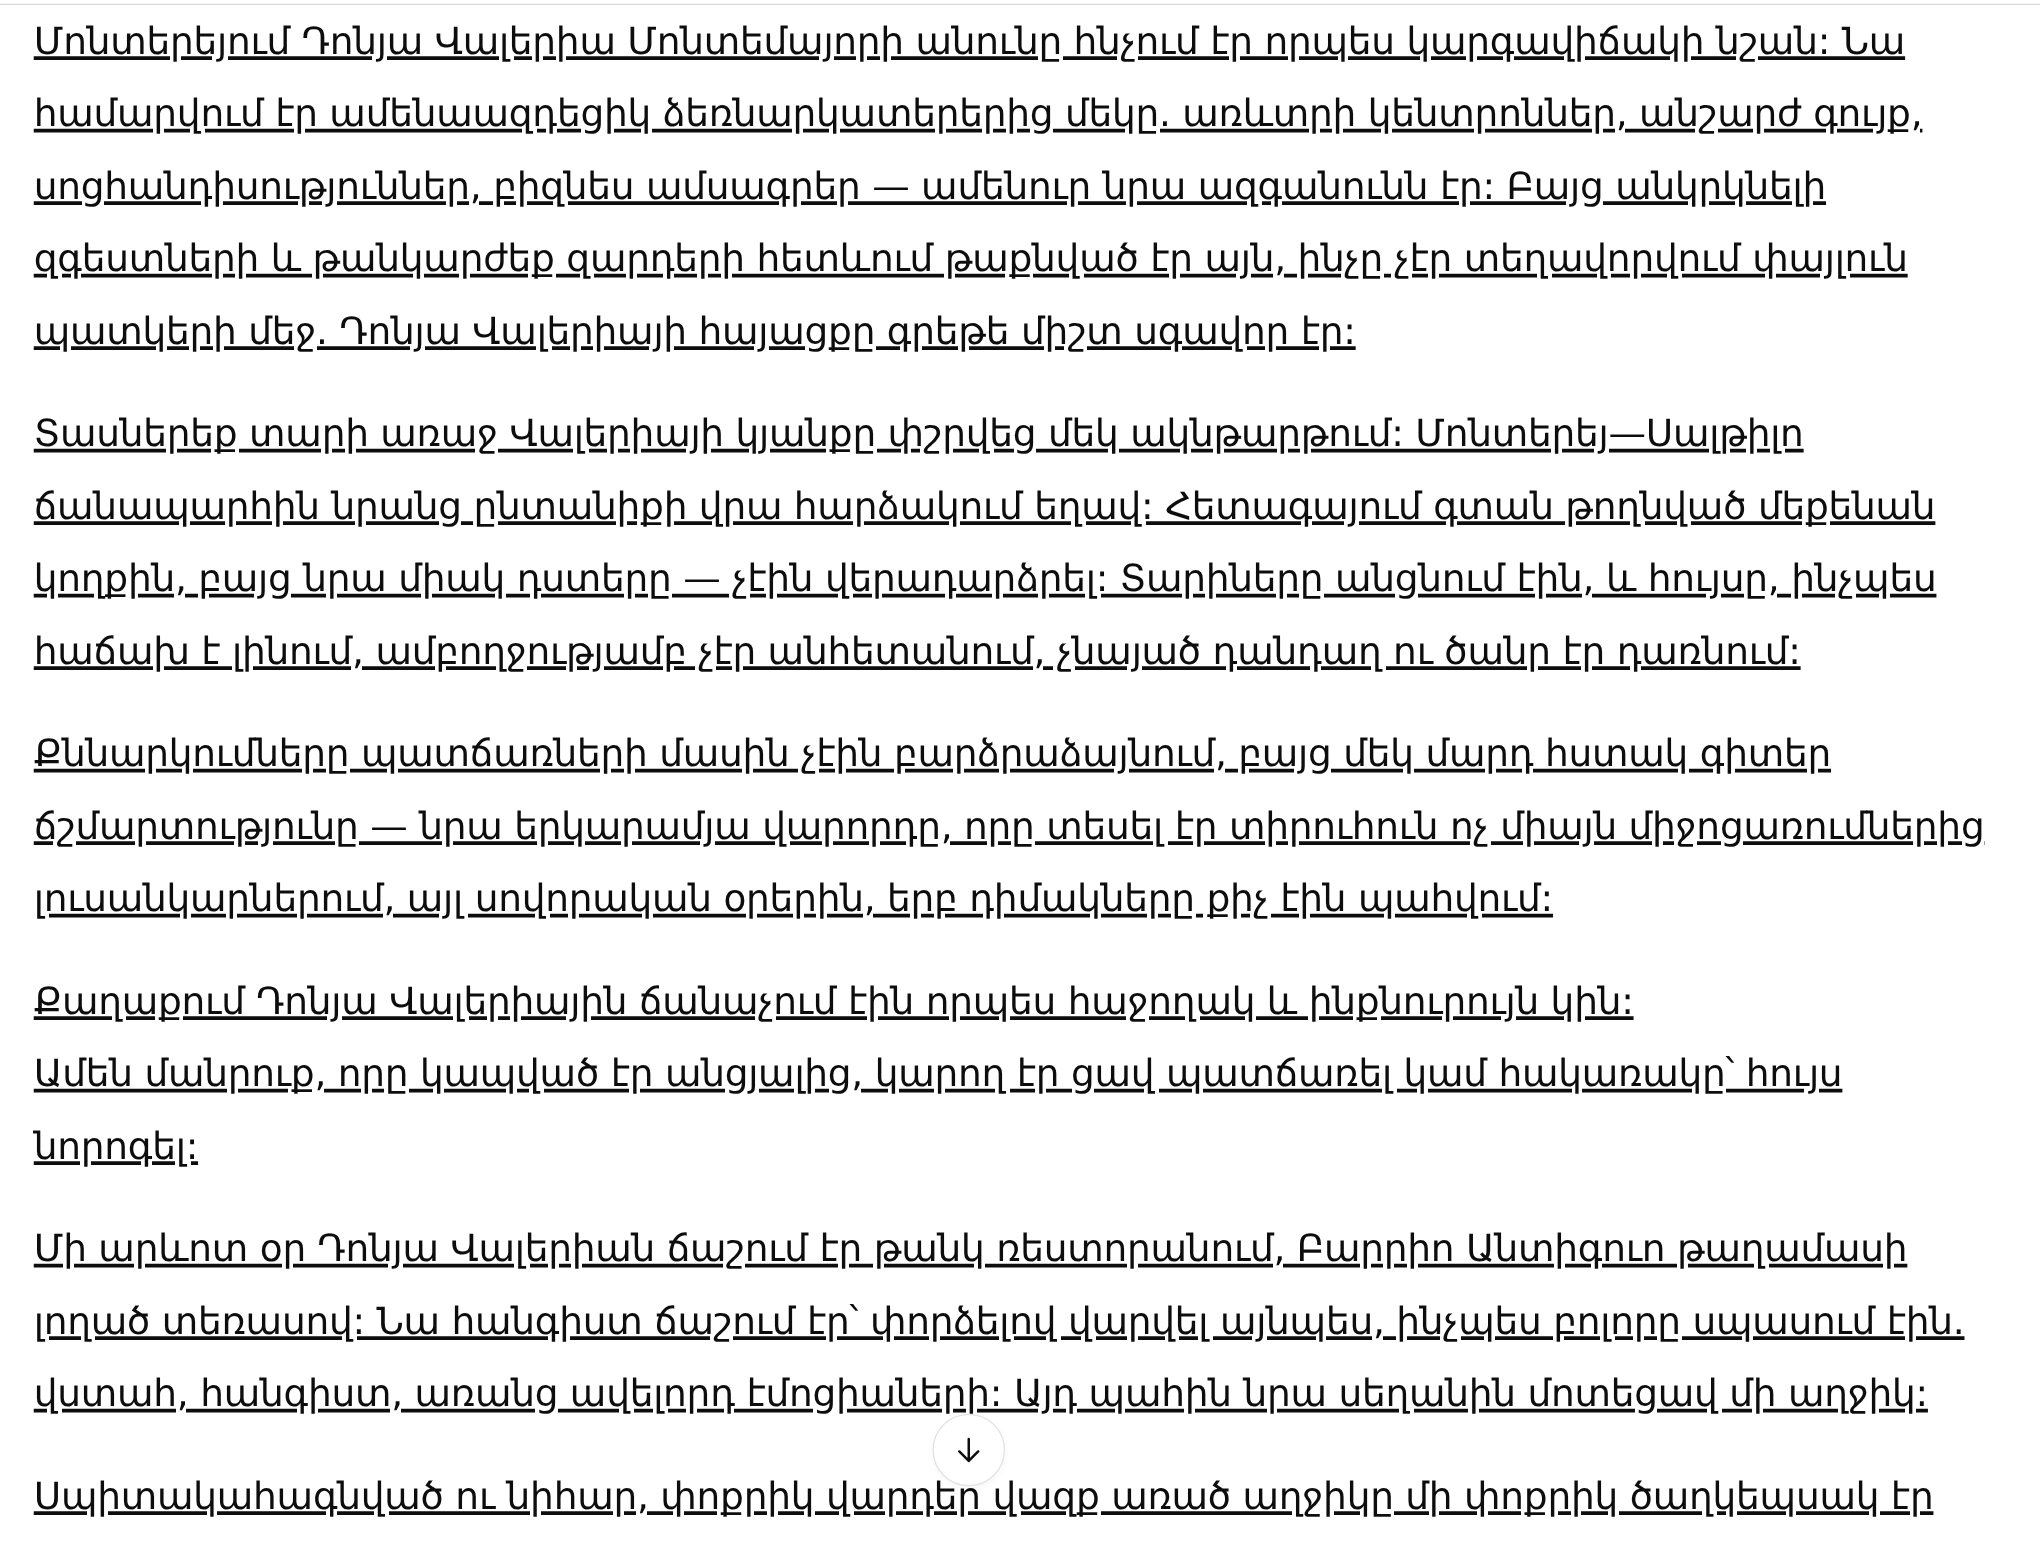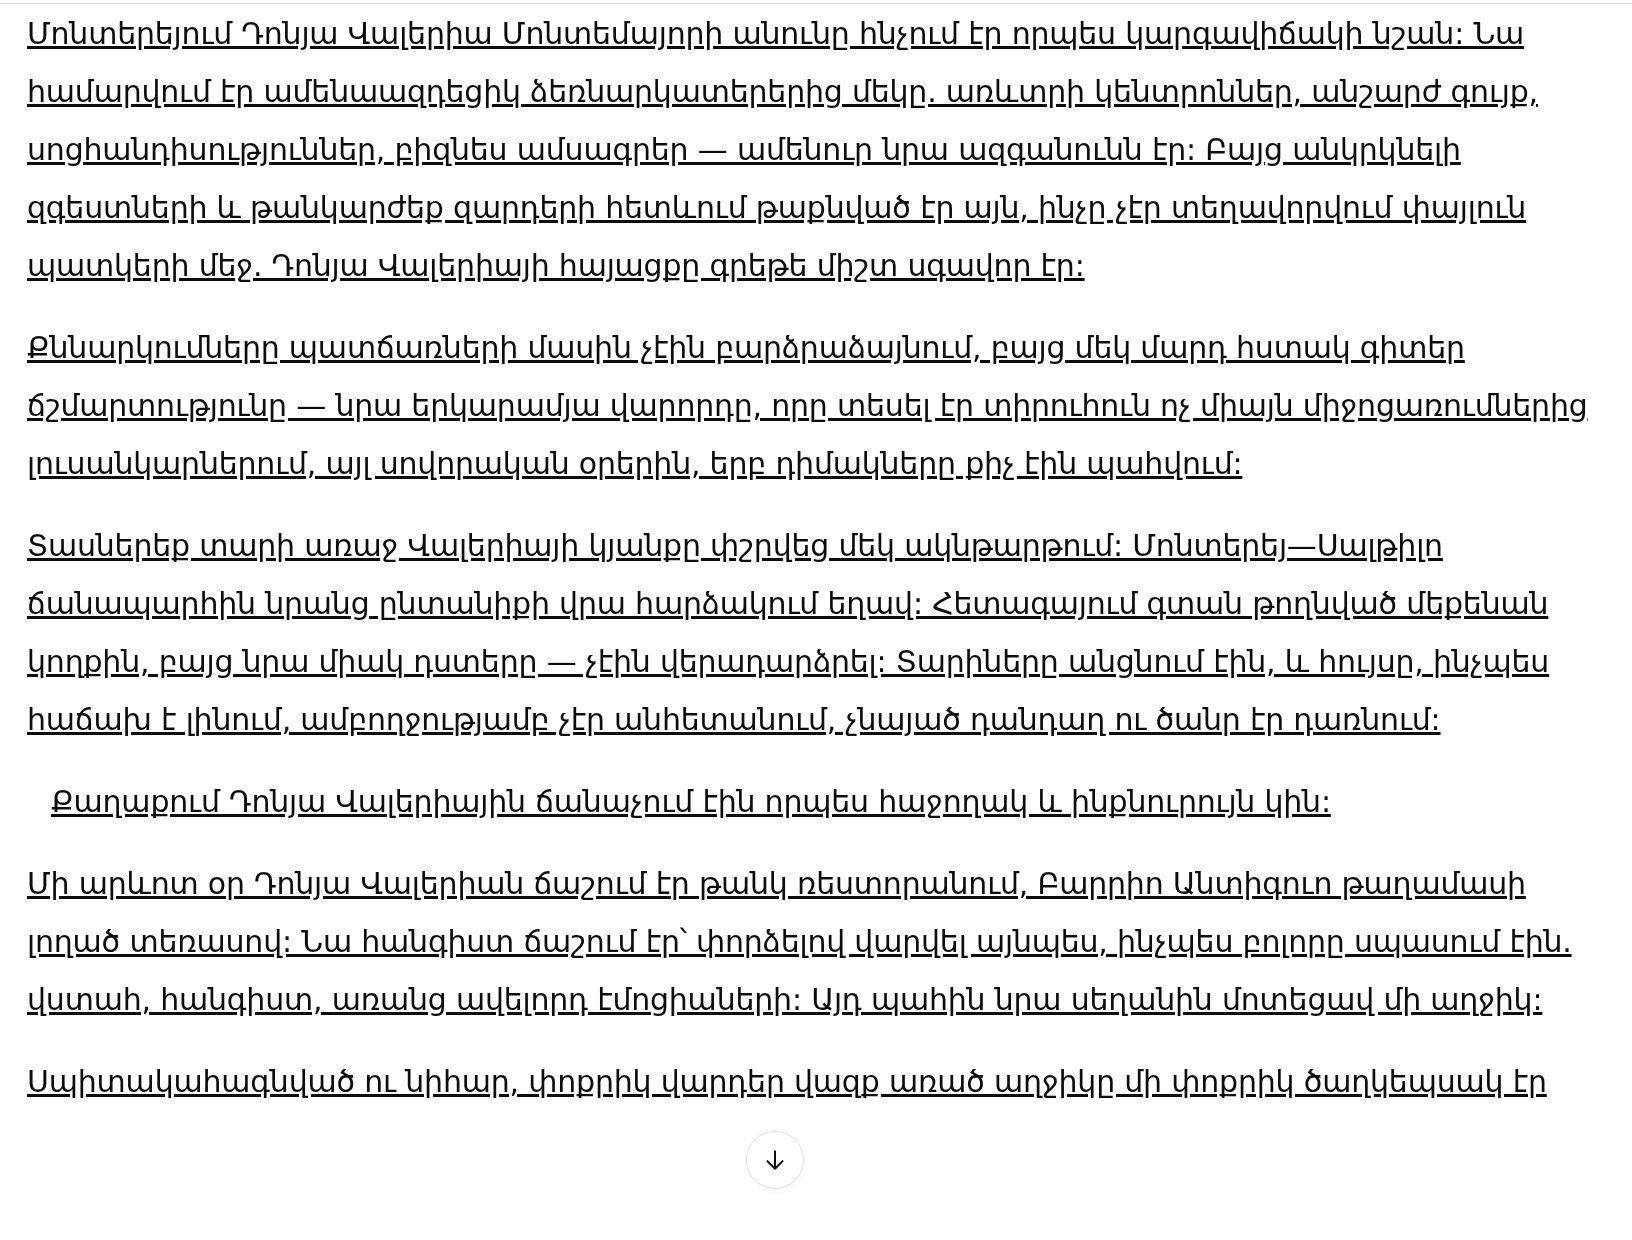--- a/index.html
+++ b/index.html
@@ -32,21 +32,20 @@
     line-height: 58px;
     letter-spacing: -0.2px;
     text-align: left;
   }
   .article p {
     margin: 0 0 24px 0;
     text-decoration: underline;
   }
   .article .line {
     display: block;
-    margin-left: 24px;
   }
   .scroll-btn {
     position: absolute;
     left: 746px;
     top: 1131px;
     width: 58px;
     height: 58px;
     box-sizing: border-box;
     border-radius: 50%;
     background: #ffffff;
@@ -67,24 +66,25 @@
     justify-content: center;
   }
 </style>
 </head>
 <body>
 
 <div class="top-divider"></div>
 
 <div class="article">
   <p>Մոնտերեյում Դոնյա Վալերիա Մոնտեմայորի անունը հնչում էր որպես կարգավիճակի նշան: Նա համարվում էր ամենաազդեցիկ ձեռնարկատերերից մեկը. առևտրի կենտրոններ, անշարժ գույք, սոցհանդիսություններ, բիզնես ամսագրեր — ամենուր նրա ազգանունն էր: Բայց անկրկնելի զգեստների և թանկարժեք զարդերի հետևում թաքնված էր այն, ինչը չէր տեղավորվում փայլուն պատկերի մեջ. Դոնյա Վալերիայի հայացքը գրեթե միշտ սգավոր էր:</p>
+  <p>Տասներեք տարի առաջ Վալերիայի կյանքը փշրվեց մեկ ակնթարթում: Մոնտերեյ—Սալթիլո ճանապարհին նրանց ընտանիքի վրա հարձակում եղավ: Հետագայում գտան թողնված մեքենան կողքին, բայց նրա միակ դստերը — չէին վերադարձրել: Տարիները անցնում էին, և հույսը, ինչպես հաճախ է լինում, ամբողջությամբ չէր անհետանում, չնայած դանդաղ ու ծանր էր դառնում:</p>
   <p>Քննարկումները պատճառների մասին չէին բարձրաձայնում, բայց մեկ մարդ հստակ գիտեր ճշմարտությունը — նրա երկարամյա վարորդը, որը տեսել էր տիրուհուն ոչ միայն միջոցառումներից լուսանկարներում, այլ սովորական օրերին, երբ դիմակները քիչ էին պահվում:</p>
-  <p>Տասներեք տարի առաջ Վալերիայի կյանքը փշրվեց մեկ ակնթարթում: Մոնտերեյ—Սալթիլո ճանապարհին նրանց ընտանիքի վրա հարձակում եղավ: Հետագայում գտան թողնված մեքենան կողքին, բայց նրա միակ դստերը — չէին վերադարձրել: Տարիները անցնում էին, և հույսը, ինչպես հաճախ է լինում, ամբողջությամբ չէր անհետանում, չնայած դանդաղ ու ծանր էր դառնում:</p>
   <p>
     <span class="line">Քաղաքում Դոնյա Վալերիային ճանաչում էին որպես հաջողակ և ինքնուրույն կին:</span>
+    <span class="line">Ամեն մանրուք, որը կապված էր անցյալից, կարող էր ցավ պատճառել կամ հակառակը՝ հույս նորոգել:</span>
   </p>
   <p>Մի արևոտ օր Դոնյա Վալերիան ճաշում էր թանկ ռեստորանում, Բարրիո Անտիգուո թաղամասի լողած տեռասով: Նա հանգիստ ճաշում էր՝ փորձելով վարվել այնպես, ինչպես բոլորը սպասում էին. վստահ, հանգիստ, առանց ավելորդ էմոցիաների: Այդ պահին նրա սեղանին մոտեցավ մի աղջիկ:</p>
   <p>Սպիտակահագնված ու նիհար, փոքրիկ վարդեր վազք առած աղջիկը մի փոքրիկ ծաղկեպսակ էր</p>
 </div>
 
 <button class="scroll-btn">
   <span class="icon-wrap">
     <svg width="28" height="28" viewBox="0 0 24 24" aria-hidden="true">
       <path d="M12 4.5v15M5.5 13l6.5 6.5L18.5 13" fill="none" stroke="#0d0d0d" stroke-width="1.7" stroke-linecap="round" stroke-linejoin="round"></path>
     </svg>

